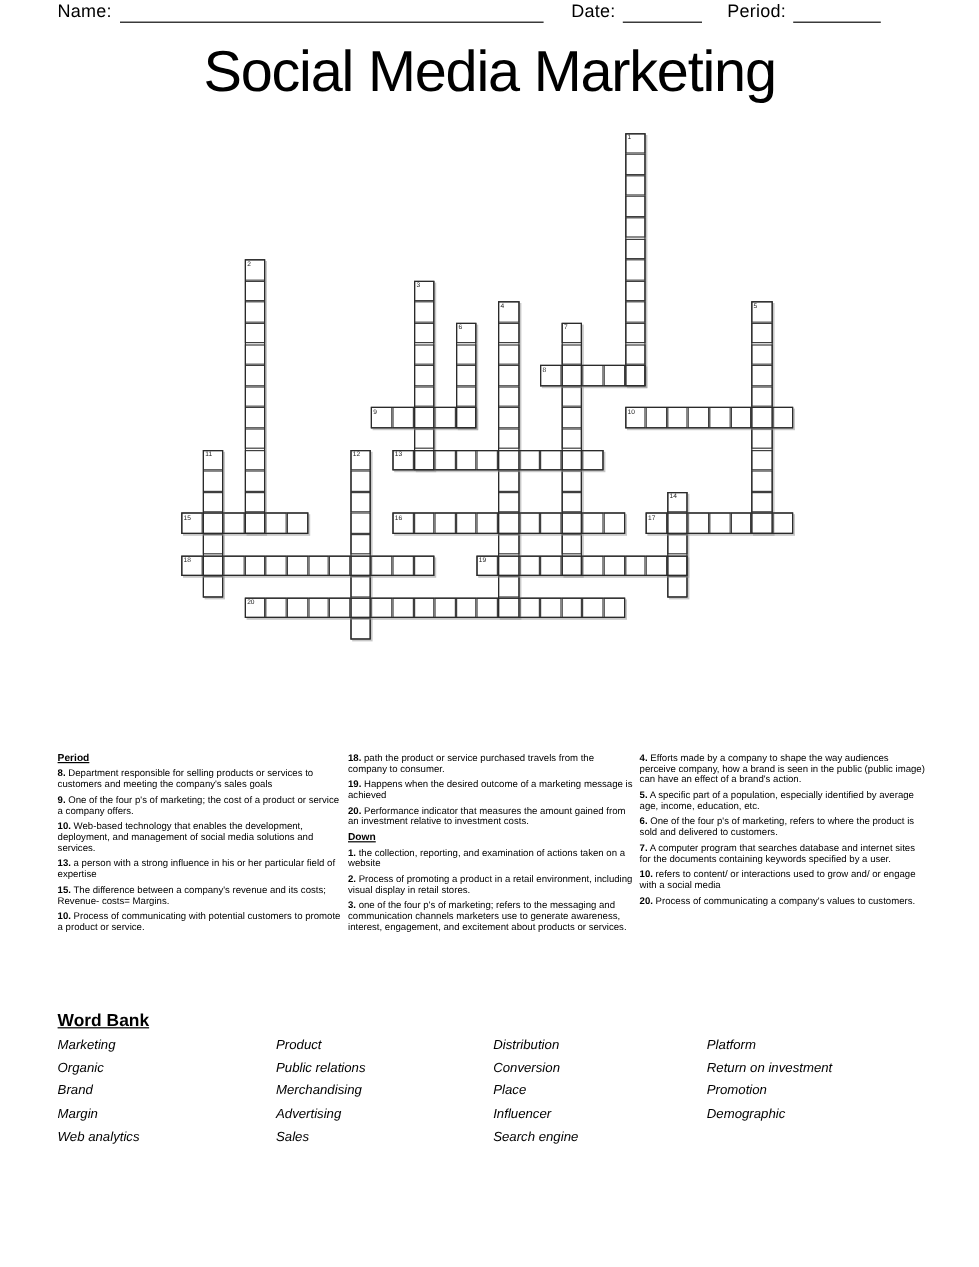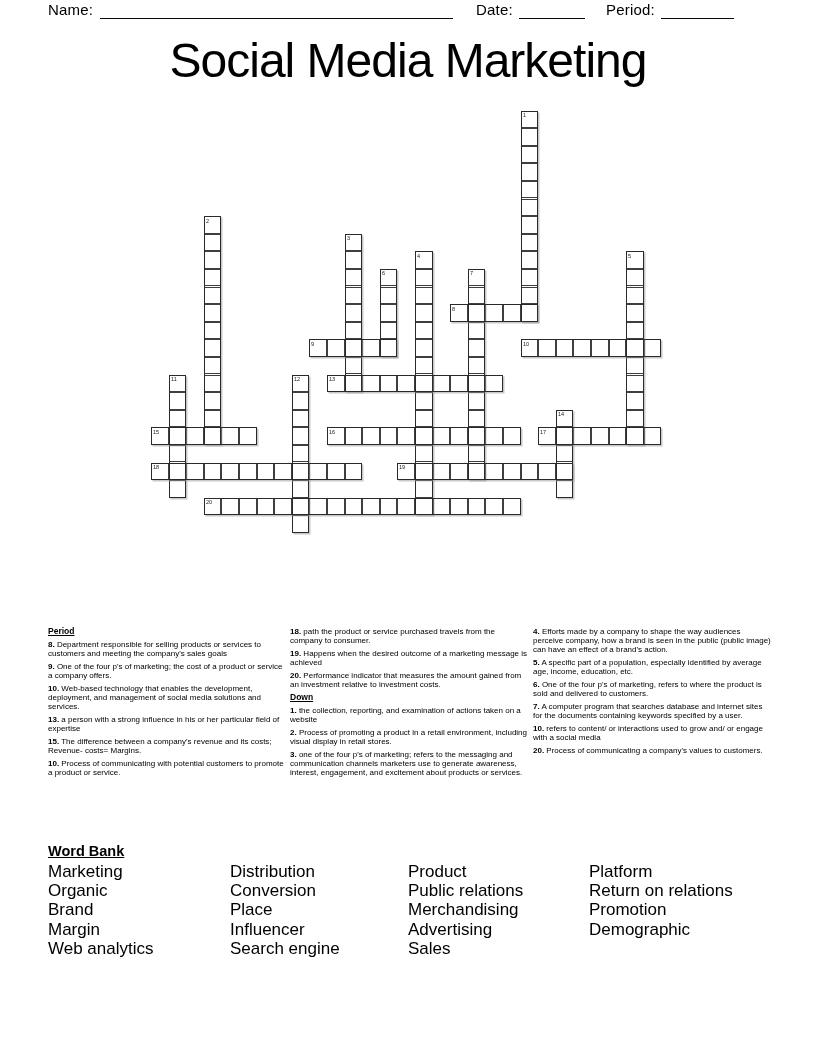--- a/index.html
+++ b/index.html
@@ -31,21 +31,21 @@
   #clue-col-3{left:533px;}
   .clue{margin:0 0 3.6px 0;}
   .clue b{font-weight:bold;}
   .clue-head{font-weight:bold;text-decoration:underline;font-size:8.5px;margin:0 0 3.4px 0;}
 
   
   #wb-title{position:absolute;left:48px;top:843px;font-size:14.5px;font-weight:bold;
             text-decoration:underline;}
   #wb-cols{position:absolute;left:48px;top:862px;display:flex;}
   .wb-col{display:block;}
-  .wb-word{font-size:17px;line-height:19.2px;white-space:nowrap;}
+  .wb-word{font-size:11px;line-height:19.2px;white-space:nowrap;font-style:italic;}
 </style>
 </head>
 <body>
 
 <div class="page">
 
   <div>
     <span class="hdr-label" style="left:48px;">Name:</span>
     <span class="hdr-line" style="left:100px;width:353px;"></span>
     <span class="hdr-label" style="left:476px;">Date:</span>
@@ -319,35 +319,35 @@
 
   <div id="wb-title">Word Bank</div>
   <div id="wb-cols">
       <div class="wb-col" style="width: 182px;">
         <div class="wb-word">Marketing</div>
         <div class="wb-word">Organic</div>
         <div class="wb-word">Brand</div>
         <div class="wb-word">Margin</div>
         <div class="wb-word">Web analytics</div>
       </div>
+      <div class="wb-col" style="width: 181px;">
+        <div class="wb-word">Product</div>
+        <div class="wb-word">Public relations</div>
+        <div class="wb-word">Merchandising</div>
+        <div class="wb-word">Advertising</div>
+        <div class="wb-word">Sales</div>
+      </div>
       <div class="wb-col" style="width: 178px;">
         <div class="wb-word">Distribution</div>
         <div class="wb-word">Conversion</div>
         <div class="wb-word">Place</div>
         <div class="wb-word">Influencer</div>
         <div class="wb-word">Search engine</div>
       </div>
-      <div class="wb-col" style="width: 181px;">
-        <div class="wb-word">Product</div>
-        <div class="wb-word">Public relations</div>
-        <div class="wb-word">Merchandising</div>
-        <div class="wb-word">Advertising</div>
-        <div class="wb-word">Sales</div>
-      </div>
       <div class="wb-col" style="width: 180px;">
         <div class="wb-word">Platform</div>
-        <div class="wb-word">Return on relations</div>
+        <div class="wb-word">Return on investment</div>
         <div class="wb-word">Promotion</div>
         <div class="wb-word">Demographic</div>
       </div>
     </div>
 
 </div>
 
 </body></html>

